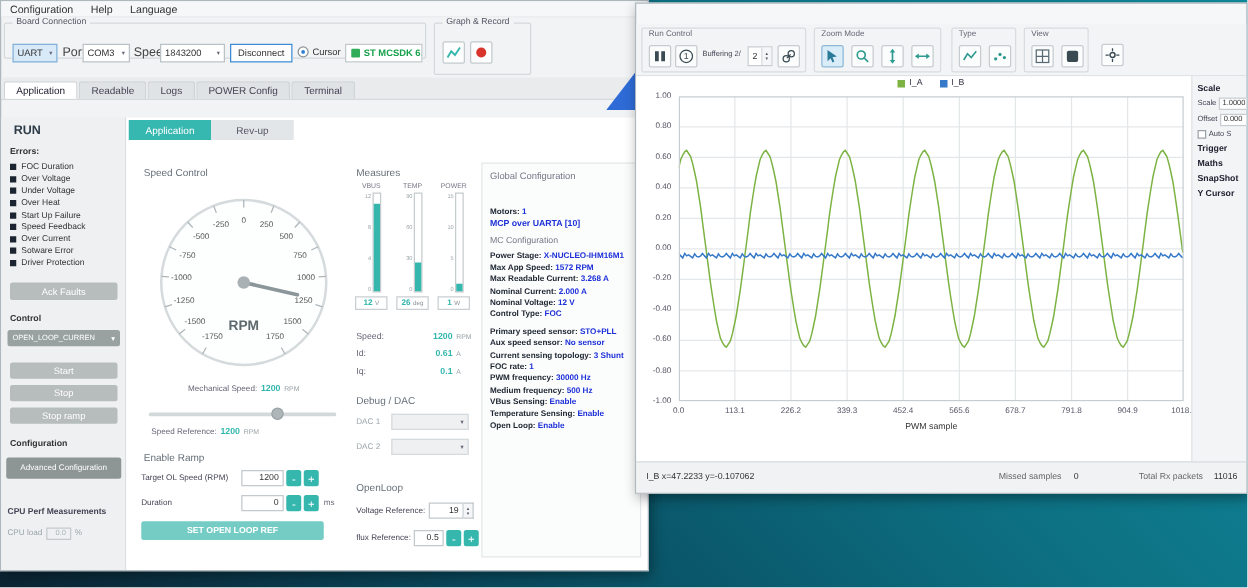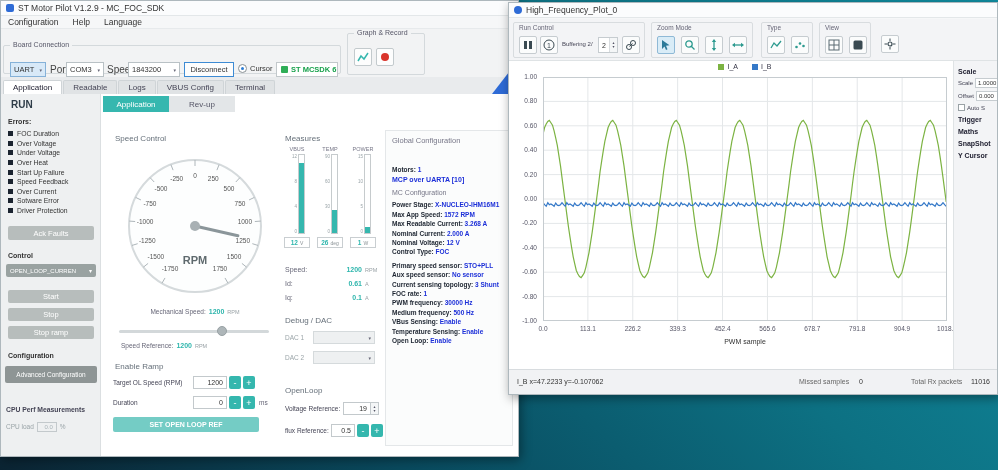--- a/index.html
+++ b/index.html
@@ -112,32 +112,28 @@
 .pstatus span{position:absolute;top:8px;white-space:nowrap}
 .stat-lbl{color:#666}
 #logo-tri{position:absolute;left:484px;top:30px}
 </style>
 </head>
 <body>
 
 <div id="screen">
 
   <div id="main-window" class="win">
-    <div class="titlebar">
-      <span class="app-ico"></span>
-      <span>ST Motor Pilot V1.2.9 - MC_FOC_SDK</span>
-    </div>
     <div class="menubar" id="menu-bar">
         <span class="menu-item">Configuration</span>
         <span class="menu-item">Help</span>
         <span class="menu-item">Language</span>
       </div>
 
     <div class="connstrip">
-      <div class="group" style="left:2px;top:16px;width:338px;height:29px">
+      <div class="group" style="left:2px;top:4px;width:338px;height:29px">
         <span class="glabel">Board Connection</span>
         <div class="combo hl" style="left:6px;top:16px;width:36px">
           <span>UART</span>
           <span class="caret">▾</span>
         </div>
         <span class="small-label" style="left:46px;top:16px">Port</span>
         <div class="combo" style="left:62px;top:16px;width:38px">
           <span>COM3</span>
           <span class="caret">▾</span>
         </div>
@@ -175,21 +171,21 @@
 
       <svg id="logo-tri" width="34" height="44">
         <polygon points="0,44 34,44 34,0" fill="#2e6bd6"></polygon>
       </svg>
     </div>
 
     <div class="wtabs" id="main-tabs">
         <span class="wtab active">Application</span>
         <span class="wtab">Readable</span>
         <span class="wtab">Logs</span>
-        <span class="wtab">VBUS Config</span>
+        <span class="wtab">POWER Config</span>
         <span class="wtab">Terminal</span>
       </div>
 
     <div class="sidebar">
       <div class="abs" style="left:10px;top:5px;font-size:10px;font-weight:bold;color:#2e3c48">RUN</div>
       <div class="abs bold7" style="left:7px;top:24px">Errors:</div>
       <div class="abs" id="error-list" style="left:7px;top:35px">
           <div class="err-row">
             <span class="err-sq"></span>
             <span>FOC Duration</span>
@@ -442,24 +438,20 @@
             <div class="cfg-row"><span class="cfg-l">Medium frequency: </span><span class="cfg-v">500 Hz</span></div>
             <div class="cfg-row"><span class="cfg-l">VBus Sensing: </span><span class="cfg-v">Enable</span></div>
             <div class="cfg-row"><span class="cfg-l">Temperature Sensing: </span><span class="cfg-v">Enable</span></div>
             <div class="cfg-row"><span class="cfg-l">Open Loop: </span><span class="cfg-v">Enable</span></div>
           </div>
       </div>
     </div>
   </div>
 
   <div id="plot-window" class="win">
-    <div class="titlebar">
-      <span class="app-ico round"></span>
-      <span>High_Frequency_Plot_0</span>
-    </div>
 
     <div class="ptoolbar">
       <div class="pgroup" style="left:4px;width:132px">
         <span class="glabel2">Run Control</span>
         <div class="pbtn" style="left:5px">
           <svg width="10" height="10">
               <rect x="1" y="1" width="3" height="8" fill="#3a4a52"></rect>
               <rect x="6" y="1" width="3" height="8" fill="#3a4a52"></rect>
             </svg>
         </div>

